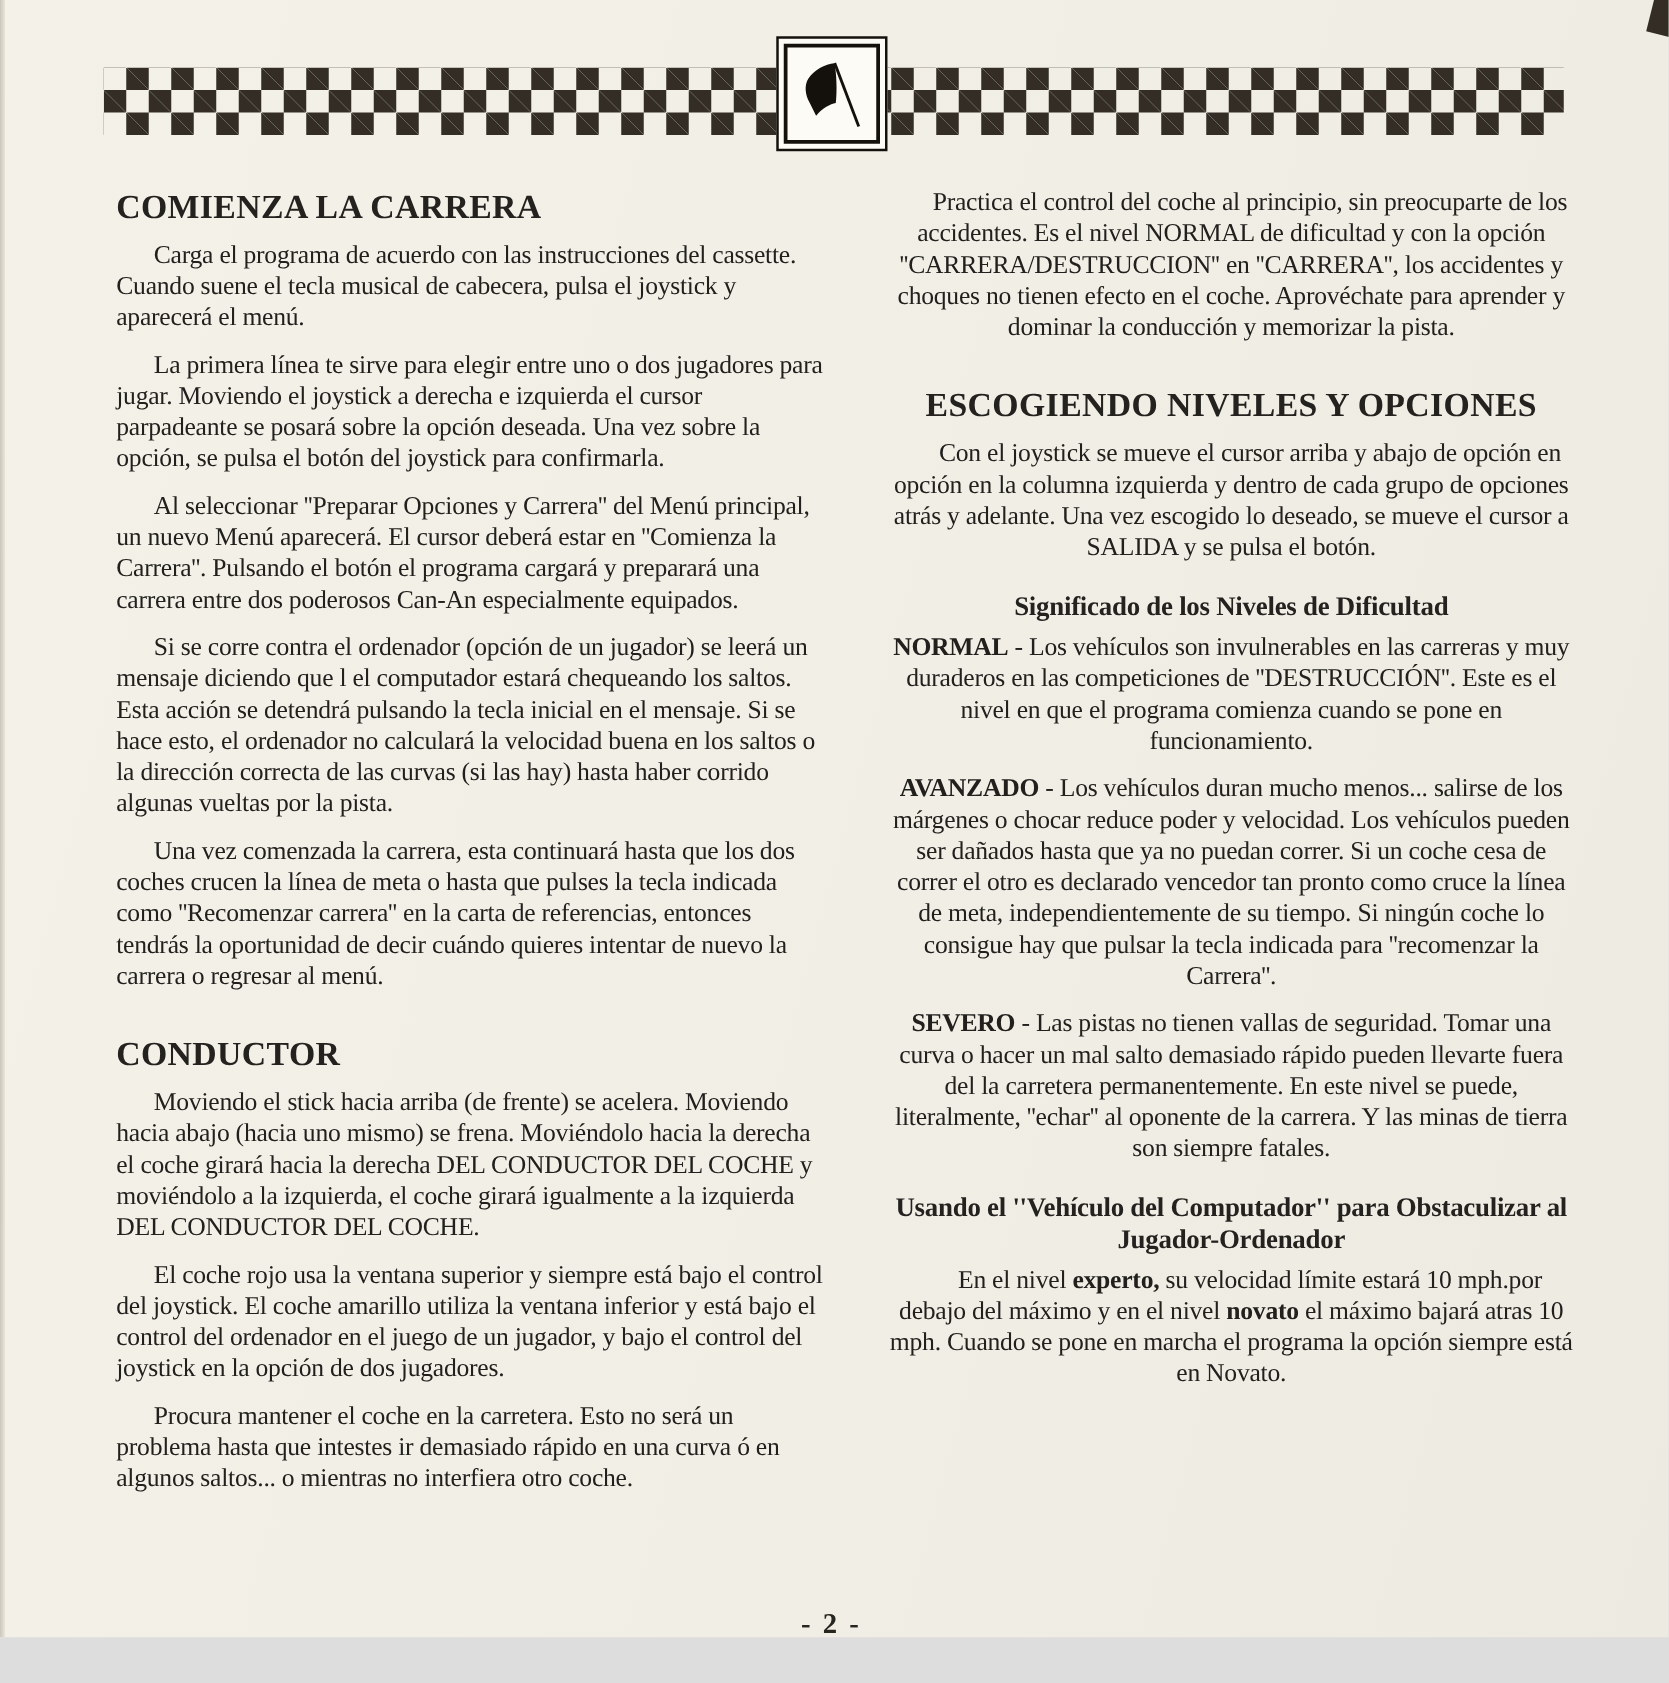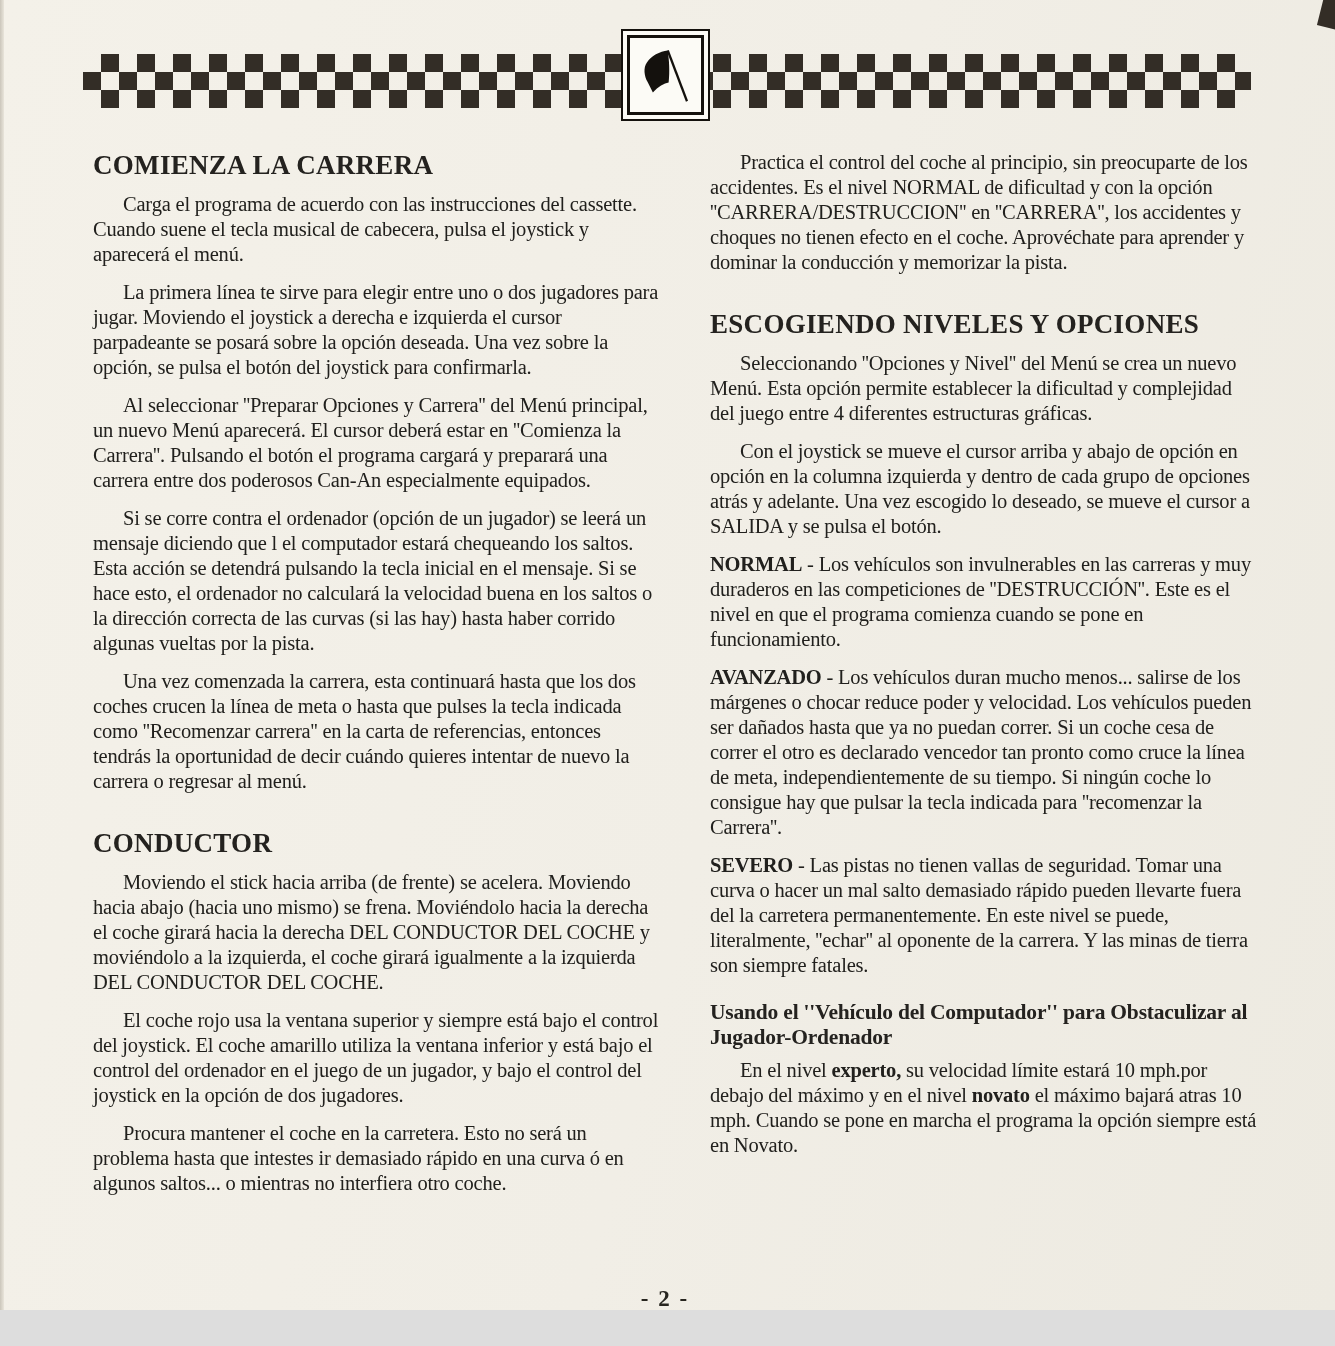--- a/index.html
+++ b/index.html
@@ -25,21 +25,21 @@
     background:#fcfbf6;border:2px solid #14110d;box-sizing:border-box;
   }
   .emblem-inner{
     position:absolute;left:4px;top:4px;right:4px;bottom:4px;
     border:3px solid #14110d;background:#fcfbf6;
     display:flex;align-items:center;justify-content:center;
   }
   
   .col{position:absolute;top:150px;font-size:20.5px;line-height:25px;letter-spacing:-0.2px;}
   .col-left{left:93px;width:570px;}
-  .col-right{left:710px;width:550px;}
+  .col-right{left:710px;width:550px;text-align:center;}
   .h1{font-size:27px;line-height:30px;font-weight:bold;letter-spacing:0.3px;color:#24221f;margin:34px 0 12px 0;}
   .h2{font-size:21.5px;line-height:25px;font-weight:bold;color:#24221f;margin:22px 0 8px 0;}
   .block:first-child{margin-top:0;}
   .p{margin:0 0 13px 0;text-indent:30px;}
   .p.noindent{text-indent:0;}
   .b{font-weight:bold;}
   
   .pagenum{
     position:absolute;left:600px;top:1286px;width:130px;text-align:center;
     font-size:23px;font-weight:bold;letter-spacing:2px;color:#27251f;
@@ -77,22 +77,22 @@
       <div class="block p"><span>Si se corre contra el ordenador (opción de un jugador) se leerá un mensaje diciendo que l el computador estará chequeando los saltos. Esta acción se detendrá pulsando la tecla inicial en el mensaje. Si se hace esto, el ordenador no calculará la velocidad buena en los saltos o la dirección correcta de las curvas (si las hay) hasta haber corrido algunas vueltas por la pista.</span></div>
       <div class="block p"><span>Una vez comenzada la carrera, esta continuará hasta que los dos coches crucen la línea de meta o hasta que pulses la tecla indicada como ''Recomenzar carrera'' en la carta de referencias, entonces tendrás la oportunidad de decir cuándo quieres intentar de nuevo la carrera o regresar al menú.</span></div>
       <div class="block h1"><span>CONDUCTOR</span></div>
       <div class="block p"><span>Moviendo el stick hacia arriba (de frente) se acelera. Moviendo hacia abajo (hacia uno mismo) se frena. Moviéndolo hacia la derecha el coche girará hacia la derecha DEL CONDUCTOR DEL COCHE y moviéndolo a la izquierda, el coche girará igualmente a la izquierda DEL CONDUCTOR DEL COCHE.</span></div>
       <div class="block p"><span>El coche rojo usa la ventana superior y siempre está bajo el control del joystick. El coche amarillo utiliza la ventana inferior y está bajo el control del ordenador en el juego de un jugador, y bajo el control del joystick en la opción de dos jugadores.</span></div>
       <div class="block p"><span>Procura mantener el coche en la carretera. Esto no será un problema hasta que intestes ir demasiado rápido en una curva ó en algunos saltos... o mientras no interfiera otro coche.</span></div>
     </div>
   <div class="col col-right">
       <div class="block p"><span>Practica el control del coche al principio, sin preocuparte de los accidentes. Es el nivel NORMAL de dificultad y con la opción ''CARRERA/DESTRUCCION'' en ''CARRERA'', los accidentes y choques no tienen efecto en el coche. Aprovéchate para aprender y dominar la conducción y memorizar la pista.</span></div>
       <div class="block h1"><span>ESCOGIENDO NIVELES Y OPCIONES</span></div>
-      <div class="block p"><span>Seleccionando ''Opciones y Nivel'' del Menú se crea un nuevo Menú. Esta opción permite establecer la dificultad y complejidad del juego entre 4 diferentes estructuras gráficas.</span></div>
       <div class="block p"><span>Con el joystick se mueve el cursor arriba y abajo de opción en opción en la columna izquierda y dentro de cada grupo de opciones atrás y adelante. Una vez escogido lo deseado, se mueve el cursor a SALIDA y se pulsa el botón.</span></div>
+      <div class="block h2"><span>Significado de los Niveles de Dificultad</span></div>
       <div class="block p noindent"><span class="b">NORMAL</span><span> - Los vehículos son invulnerables en las carreras y muy duraderos en las competiciones de ''DESTRUCCIÓN''. Este es el nivel en que el programa comienza cuando se pone en funcionamiento.</span></div>
       <div class="block p noindent"><span class="b">AVANZADO</span><span> - Los vehículos duran mucho menos... salirse de los márgenes o chocar reduce poder y velocidad. Los vehículos pueden ser dañados hasta que ya no puedan correr. Si un coche cesa de correr el otro es declarado vencedor tan pronto como cruce la línea de meta, independientemente de su tiempo. Si ningún coche lo consigue hay que pulsar la tecla indicada para ''recomenzar la Carrera''.</span></div>
       <div class="block p noindent"><span class="b">SEVERO</span><span> - Las pistas no tienen vallas de seguridad. Tomar una curva o hacer un mal salto demasiado rápido pueden llevarte fuera del la carretera permanentemente. En este nivel se puede, literalmente, ''echar'' al oponente de la carrera. Y las minas de tierra son siempre fatales.</span></div>
       <div class="block h2"><span>Usando el ''Vehículo del Computador'' para Obstaculizar al Jugador-Ordenador</span></div>
       <div class="block p"><span>En el nivel </span><span class="b">experto,</span><span> su velocidad límite estará 10 mph.por debajo del máximo y en el nivel </span><span class="b">novato</span><span> el máximo bajará atras 10 mph. Cuando se pone en marcha el programa la opción siempre está en Novato.</span></div>
     </div>
 
   <div class="pagenum">- 2 -</div>
 
   <div class="edge-left"></div>

